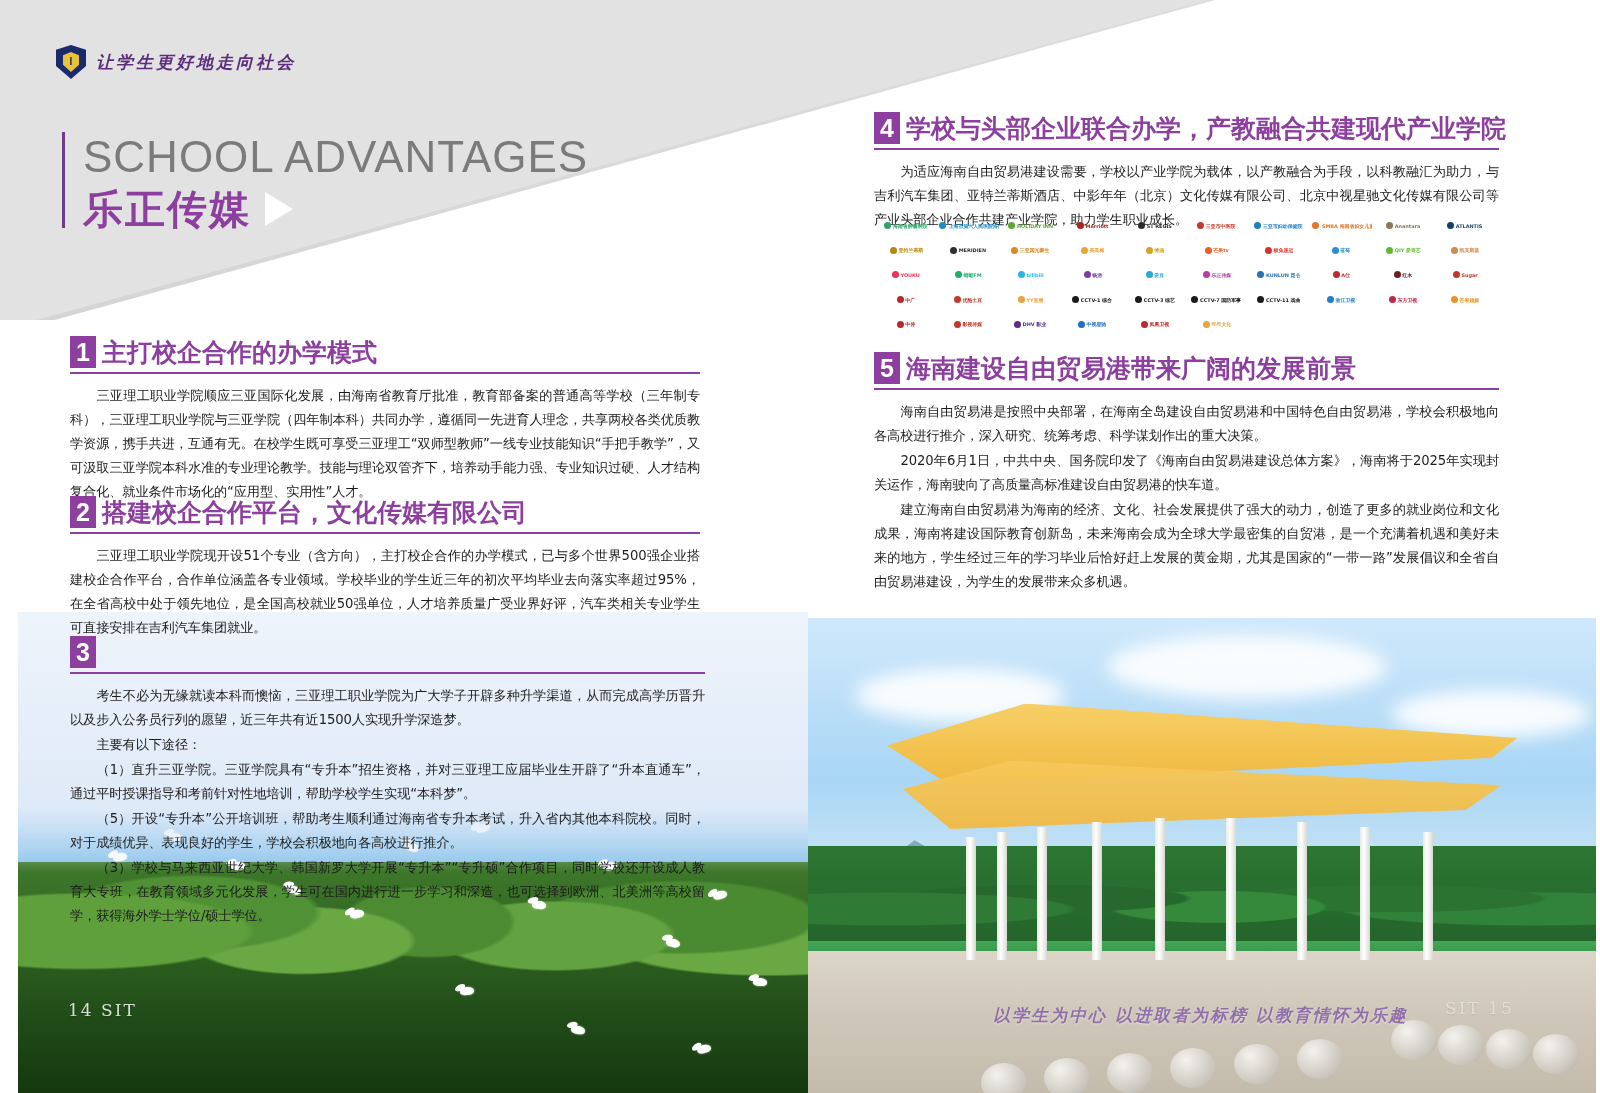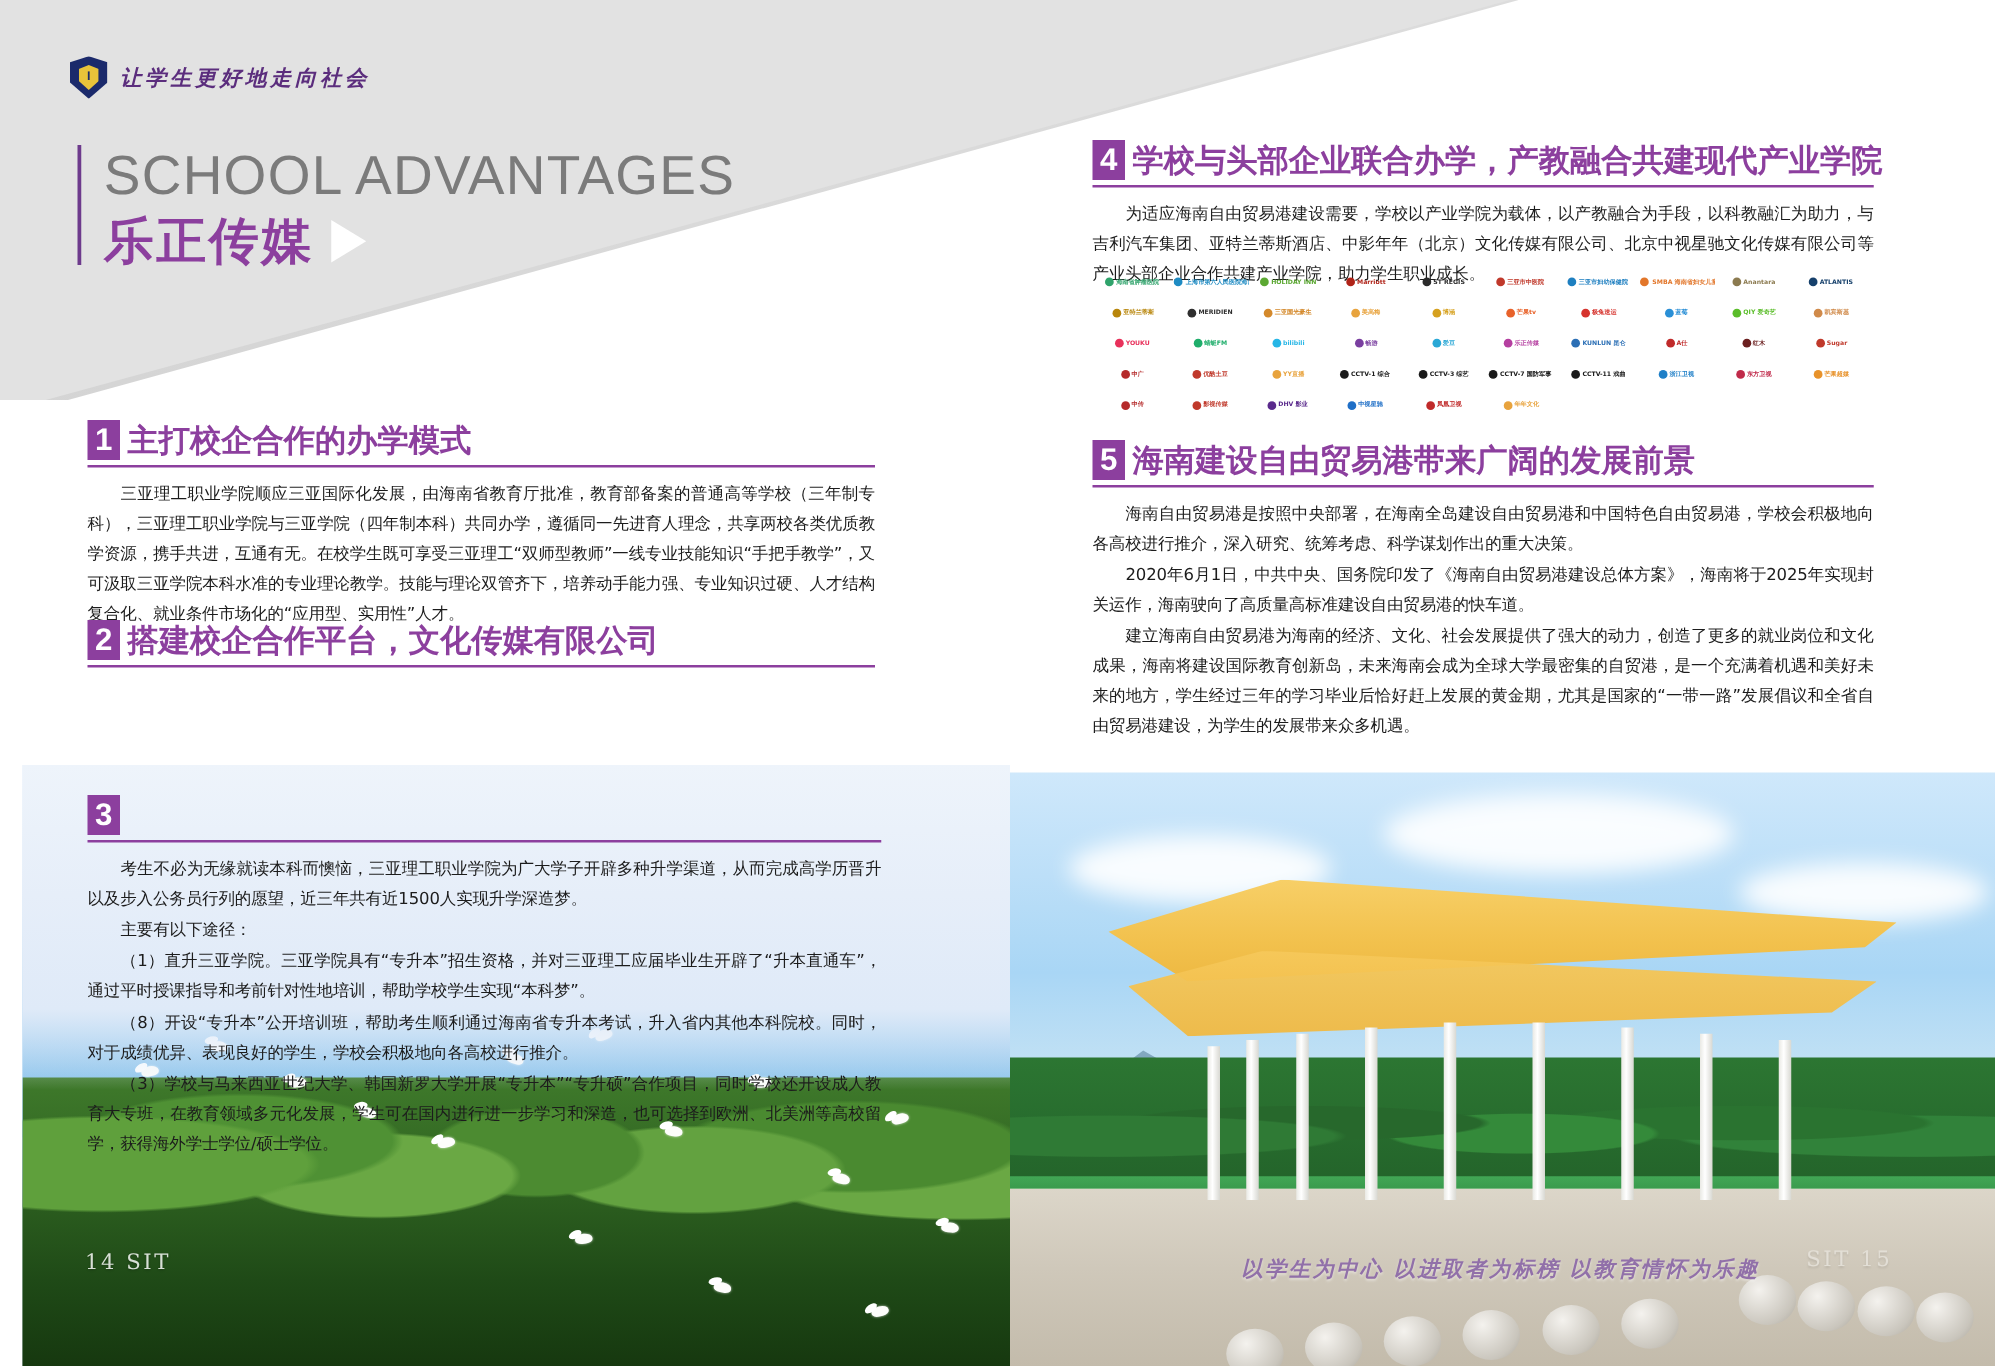--- a/index.html
+++ b/index.html
@@ -41,21 +41,21 @@
     clip-path:polygon(50% 0,100% 16%,100% 64%,50% 100%,0 64%,0 16%);
     display:flex;align-items:center;justify-content:center;
     font-size:10px;color:#1b2a6b;font-weight:bold;line-height:20px;
   }
   .brand-text{
     font-family:"DejaVu Serif",serif;font-size:17px;color:#5b2d7d;
     letter-spacing:3px;font-style:italic;font-weight:bold;white-space:nowrap;
   }
 
   
-  .bigheading{position:absolute;left:62px;top:116px;z-index:8;display:flex;}
+  .bigheading{position:absolute;left:62px;top:132px;z-index:8;display:flex;}
   .bigheading .vbar{width:3px;background:#6d3a8c;margin-right:18px;height:96px;}
   .bh-en{
     font-size:44px;color:#7b7b7b;letter-spacing:1px;line-height:50px;
     font-family:"Liberation Sans",sans-serif;font-weight:400;
   }
   .bh-cn-row{display:flex;align-items:center;gap:10px;margin-top:4px;}
   .bh-cn{
     font-size:40px;color:#8c3f9e;font-weight:bold;line-height:46px;
     font-family:"DejaVu Sans",sans-serif;letter-spacing:2px;
   }
@@ -262,32 +262,35 @@
       <p class="ind">三亚理工职业学院顺应三亚国际化发展，由海南省教育厅批准，教育部备案的普通高等学校（三年制专科），三亚理工职业学院与三亚学院（四年制本科）共同办学，遵循同一先进育人理念，共享两校各类优质教学资源，携手共进，互通有无。在校学生既可享受三亚理工“双师型教师”一线专业技能知识“手把手教学”，又可汲取三亚学院本科水准的专业理论教学。技能与理论双管齐下，培养动手能力强、专业知识过硬、人才结构复合化、就业条件市场化的“应用型、实用性”人才。</p>
     </div>
   </div>
 
   <div class="sec" id="sec2">
     <div class="sec-head">
       <div class="num-badge">2</div>
       <div class="sec-title">搭建校企合作平台，文化传媒有限公司</div>
     </div>
     <div class="sec-rule"></div>
+    <div class="sec-body">
+      <p class="ind">三亚理工职业学院现开设51个专业（含方向），主打校企合作的办学模式，已与多个世界500强企业搭建校企合作平台，合作单位涵盖各专业领域。学校毕业的学生近三年的初次平均毕业去向落实率超过95%，在全省高校中处于领先地位，是全国高校就业50强单位，人才培养质量广受业界好评，汽车类相关专业学生可直接安排在吉利汽车集团就业。</p>
+    </div>
   </div>
 
   <div class="sec" id="sec3">
     <div class="sec-head">
       <div class="num-badge">3</div>
     </div>
     <div class="sec-rule"></div>
     <div class="sec-body">
       <p class="ind">考生不必为无缘就读本科而懊恼，三亚理工职业学院为广大学子开辟多种升学渠道，从而完成高学历晋升以及步入公务员行列的愿望，近三年共有近1500人实现升学深造梦。</p>
       <p class="ind">主要有以下途径：</p>
       <p class="ind">（1）直升三亚学院。三亚学院具有“专升本”招生资格，并对三亚理工应届毕业生开辟了“升本直通车”，通过平时授课指导和考前针对性地培训，帮助学校学生实现“本科梦”。</p>
-      <p class="ind">（8）开设“专升本”公开培训班，帮助考生顺利通过海南省专升本考试，升入省内其他本科院校。同时，对于成绩优异、表现良好的学生，学校会积极地向各高校进行推介。</p>
+      <p class="ind">（5）开设“专升本”公开培训班，帮助考生顺利通过海南省专升本考试，升入省内其他本科院校。同时，对于成绩优异、表现良好的学生，学校会积极地向各高校进行推介。</p>
       <p class="ind">（3）学校与马来西亚世纪大学、韩国新罗大学开展“专升本”“专升硕”合作项目，同时学校还开设成人教育大专班，在教育领域多元化发展，学生可在国内进行进一步学习和深造，也可选择到欧洲、北美洲等高校留学，获得海外学士学位/硕士学位。</p>
     </div>
   </div>
 
   <div class="sec" id="sec4">
     <div class="sec-head">
       <div class="num-badge">4</div>
       <div class="sec-title">学校与头部企业联合办学，产教融合共建现代产业学院</div>
     </div>
     <div class="sec-rule"></div>

